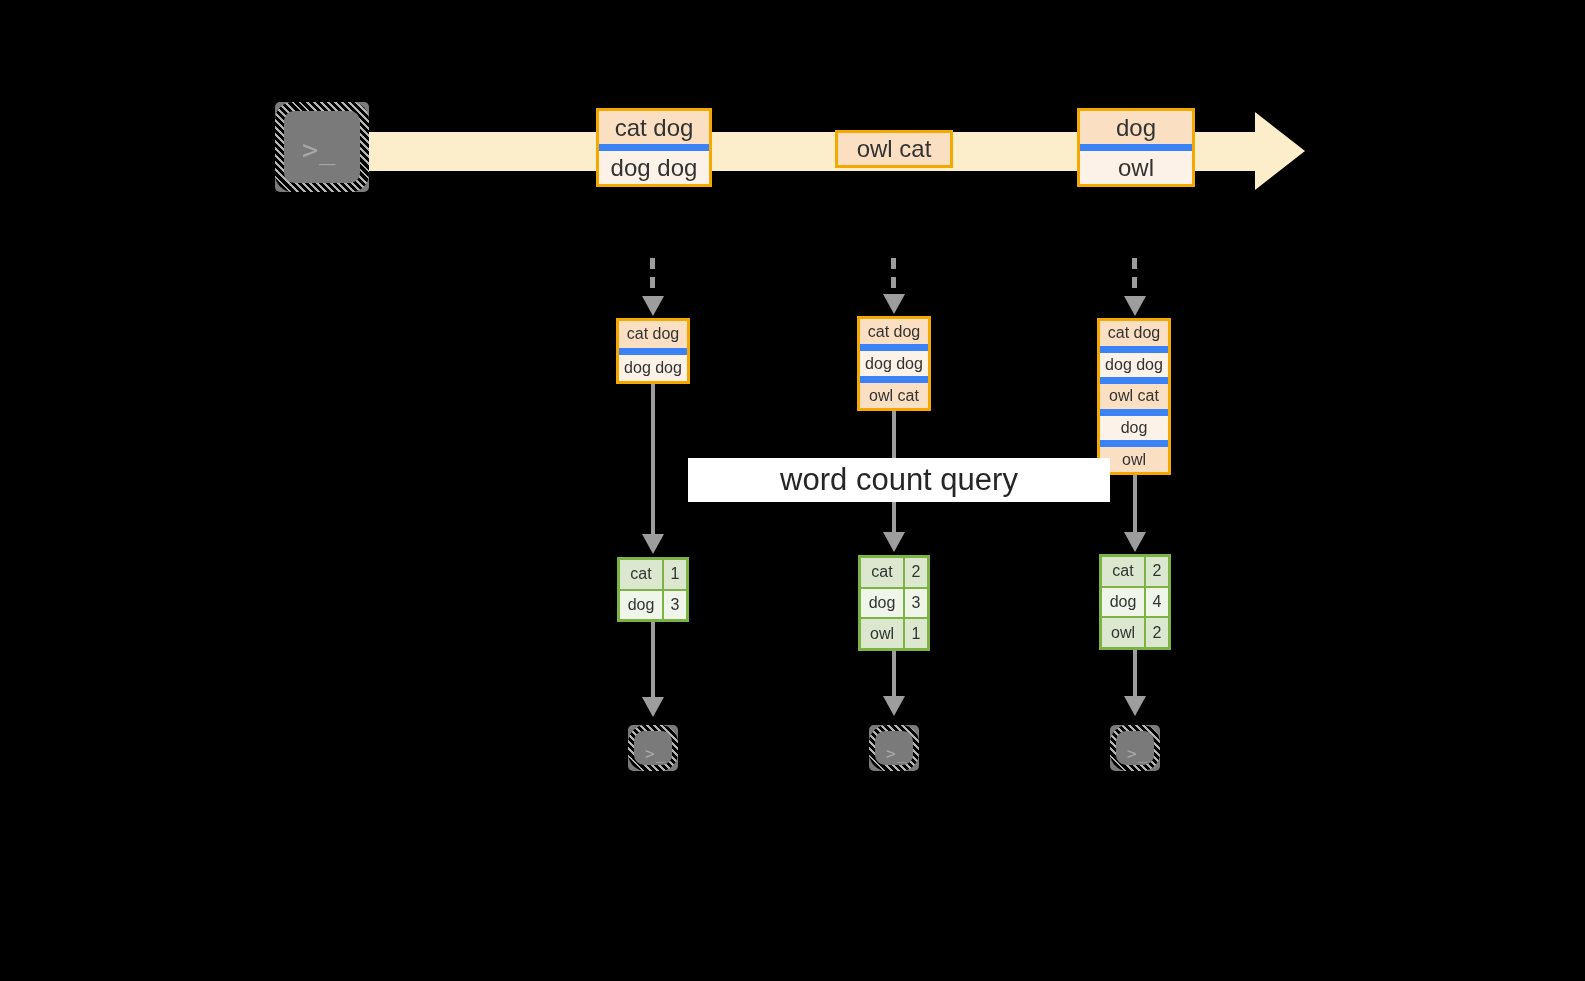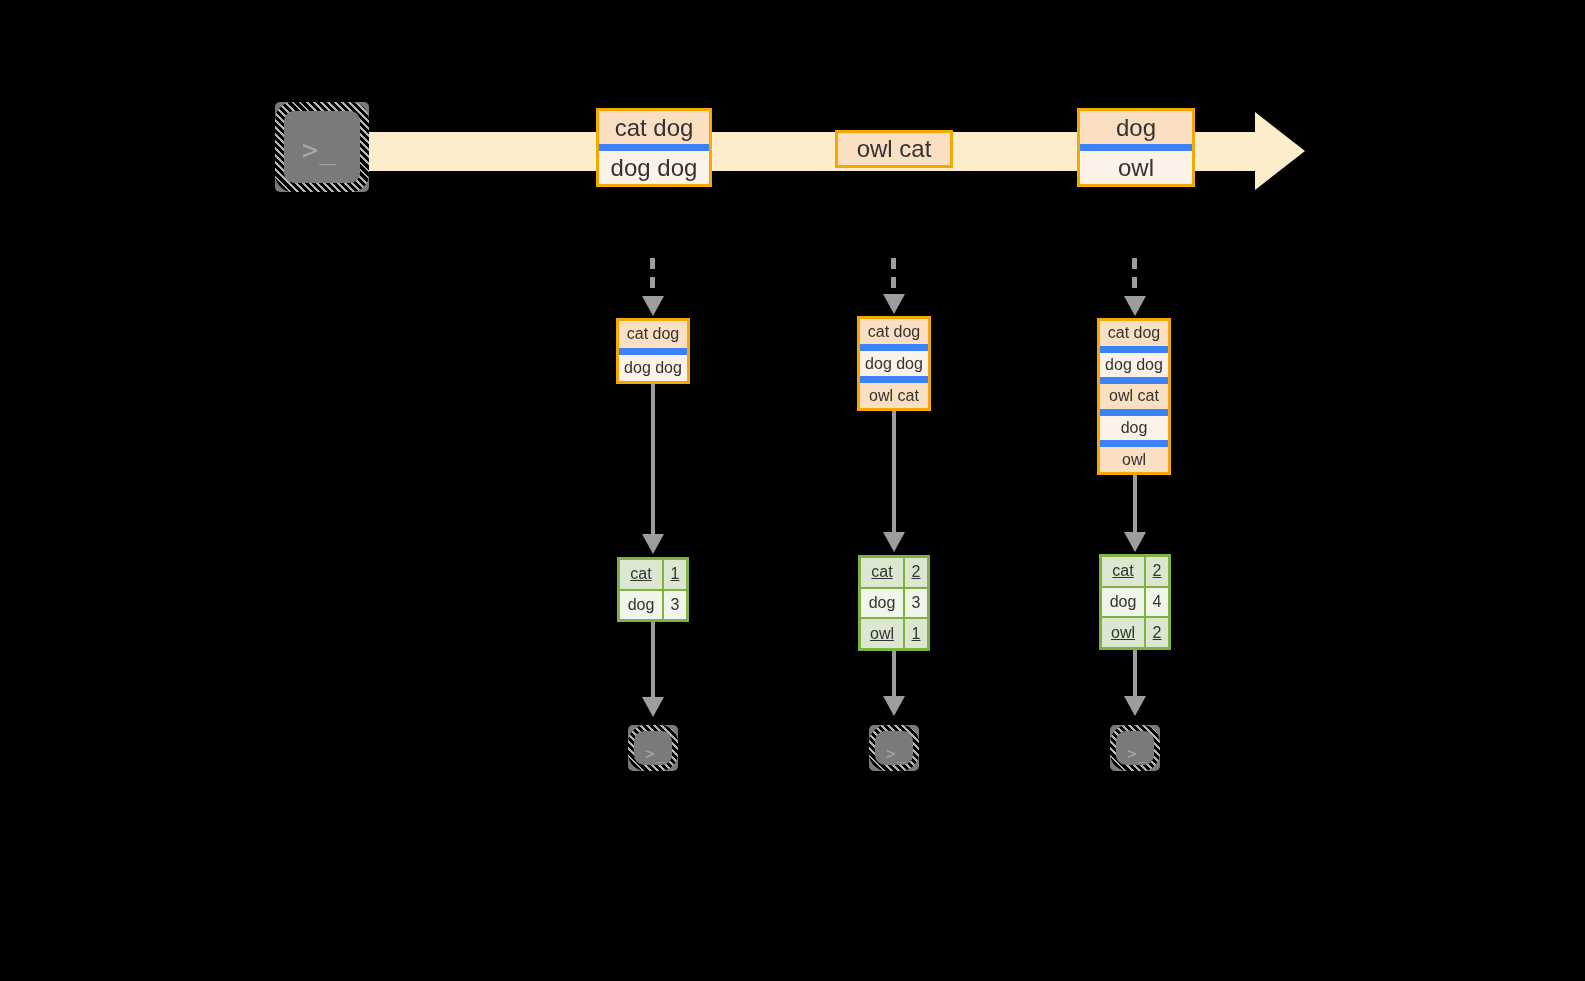--- a/index.html
+++ b/index.html
@@ -102,21 +102,21 @@
   .gbox .gcell {
     box-sizing: border-box;
     display: flex;
     align-items: center;
     justify-content: center;
     color: #333333;
     white-space: nowrap;
     overflow: hidden;
   }
   .gbox .gcell.word  { border-right: 2px solid #7cb342; }
-  .gbox .grow.odd  .gcell { background: #dbe8cf; text-decoration: underline; }
+  .gbox .grow.odd  .gcell { background: #dbe8cf; }
   .gbox .grow.even .gcell { background: #eff5e9; }
 
   
   .vline {
     position: absolute;
     background: #9d9d9d;
   }
   .vdash {
     position: absolute;
     background-image: repeating-linear-gradient(
@@ -272,14 +272,15 @@
 
   <div class="vline" style="left:1133px; top:650px; width:4px; height:51px;"></div>
   <div class="vhead" style="left:1124px; top:696px;"></div>
 
   <div class="term" style="left:1101px; top:716px; width:68px; height:64px;">
     <div class="term-hatch"></div>
     <div class="term-inner" style="left:6px; top:6px; right:6px; bottom:6px;"></div>
     <div class="term-glyph" style="left:17px; top:21px; font-size:16px;">&gt;_</div>
   </div>
 
+  <div class="qlabel" style="left:688px; top:458px; width:422px; height:44px; font-size:31px;">word count query</div>
 
 </div>
 
 </body></html>

